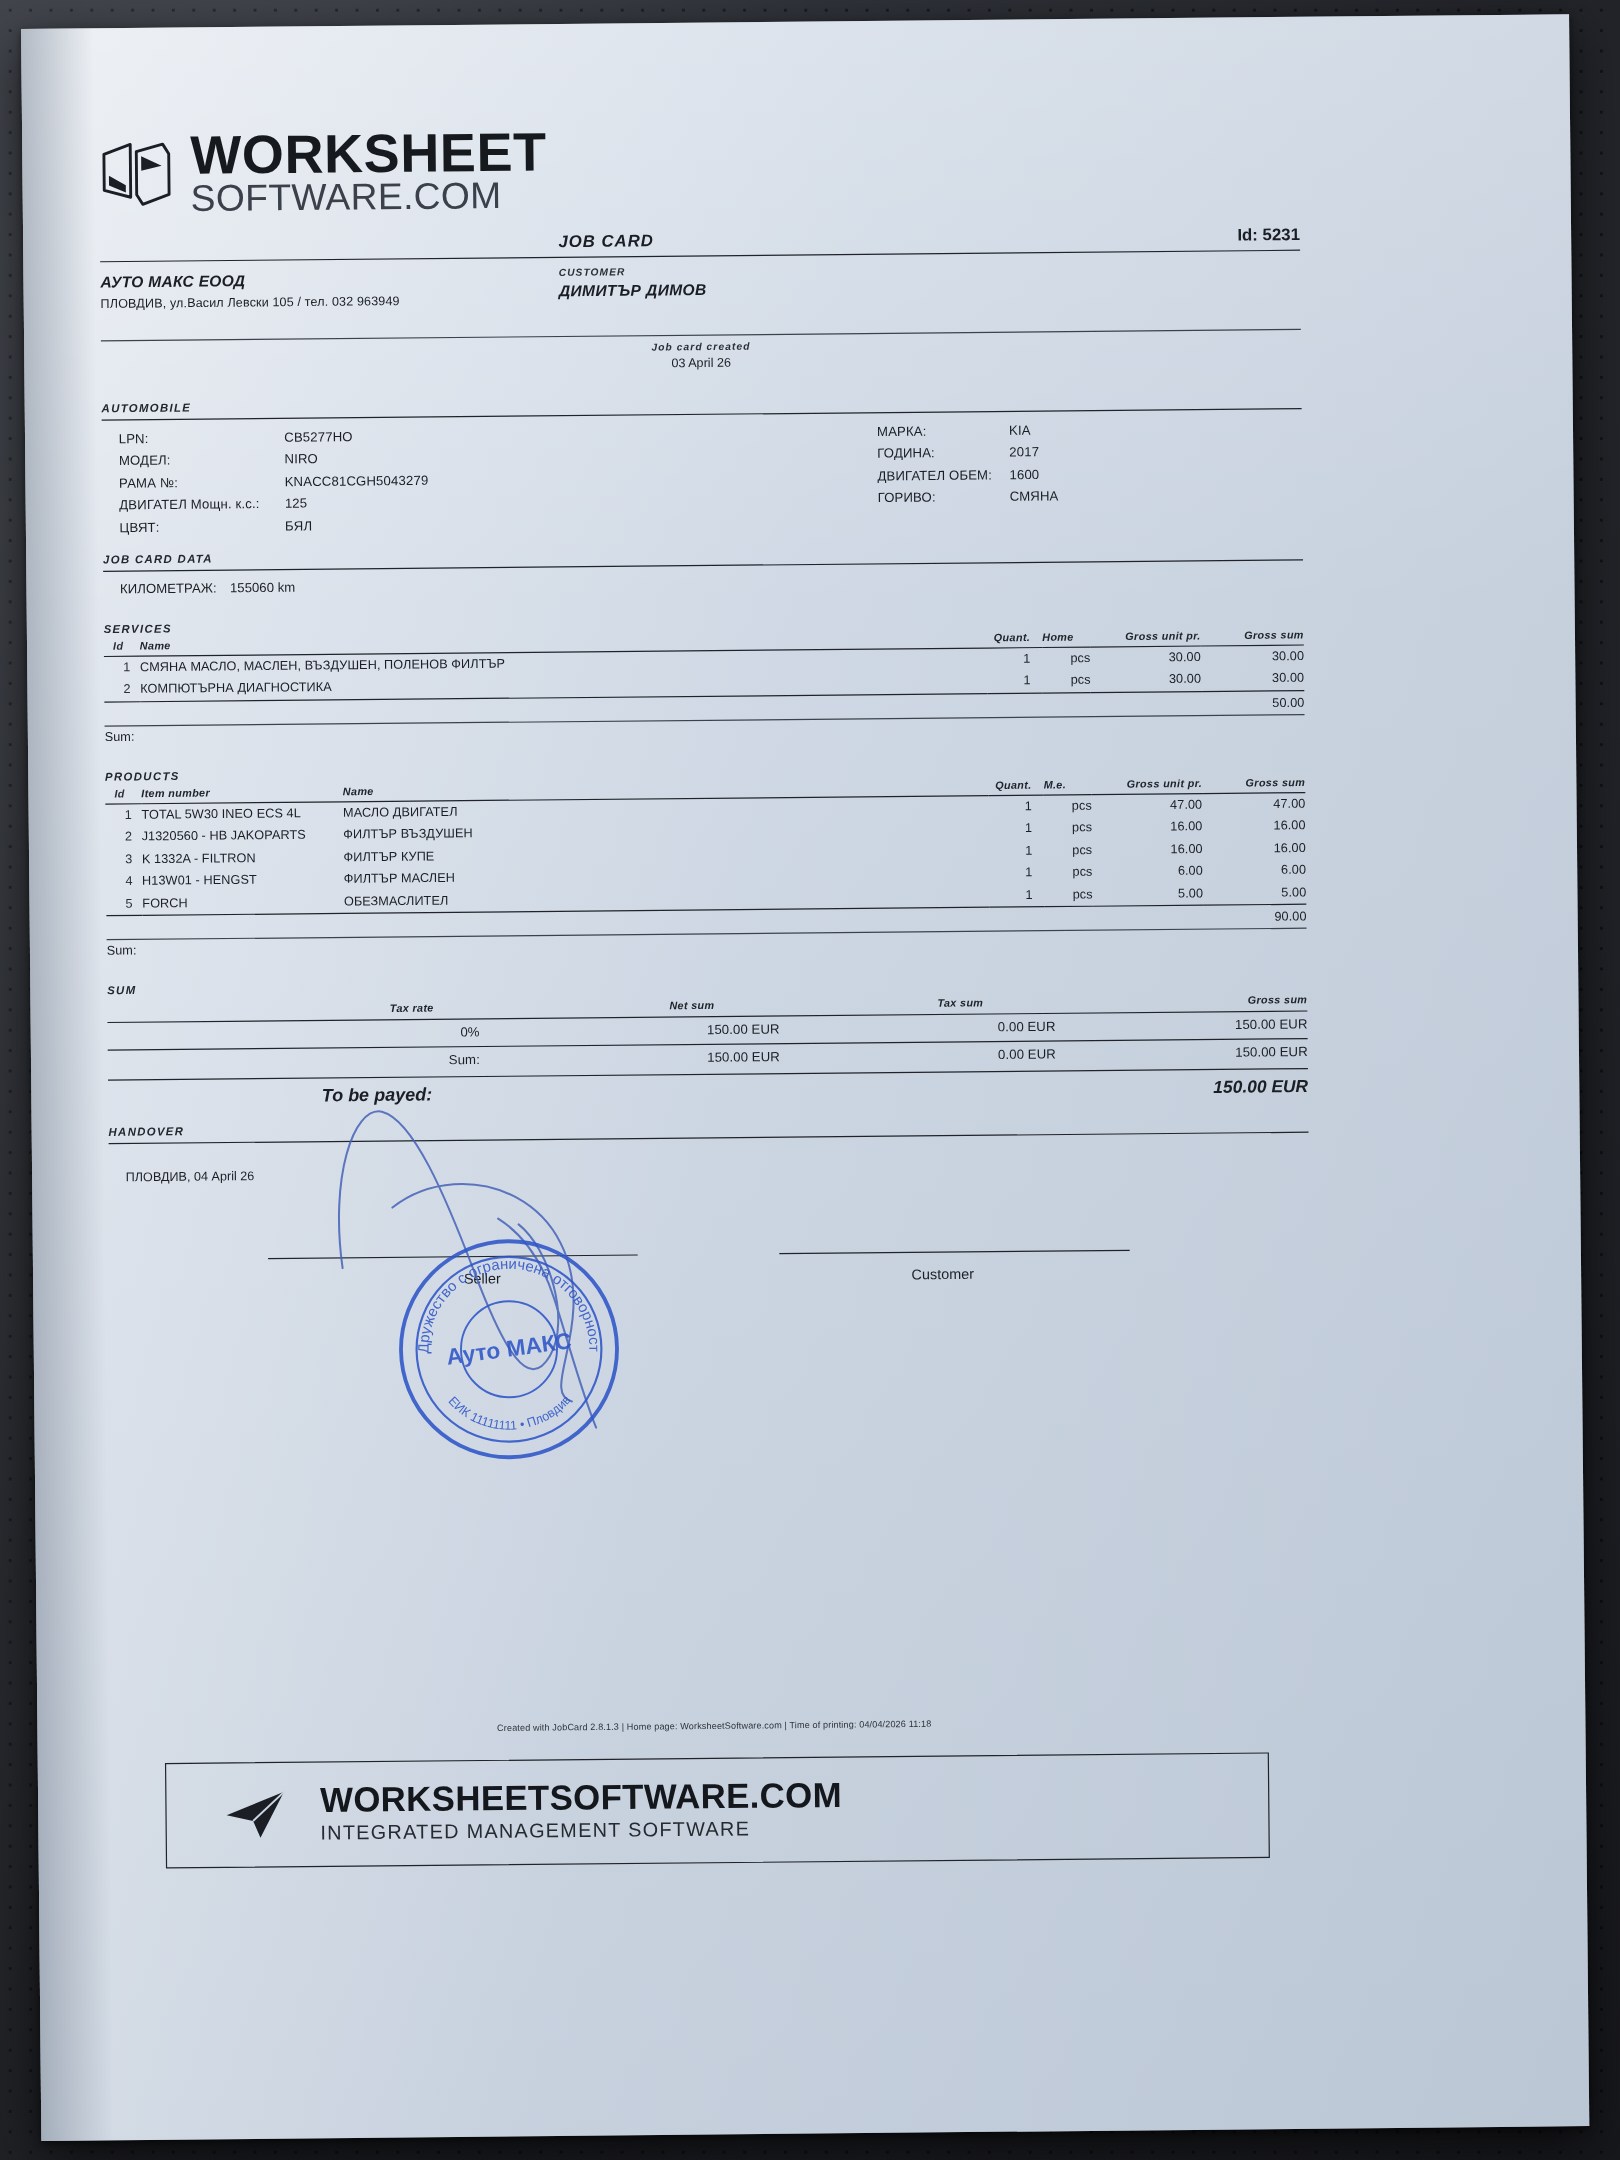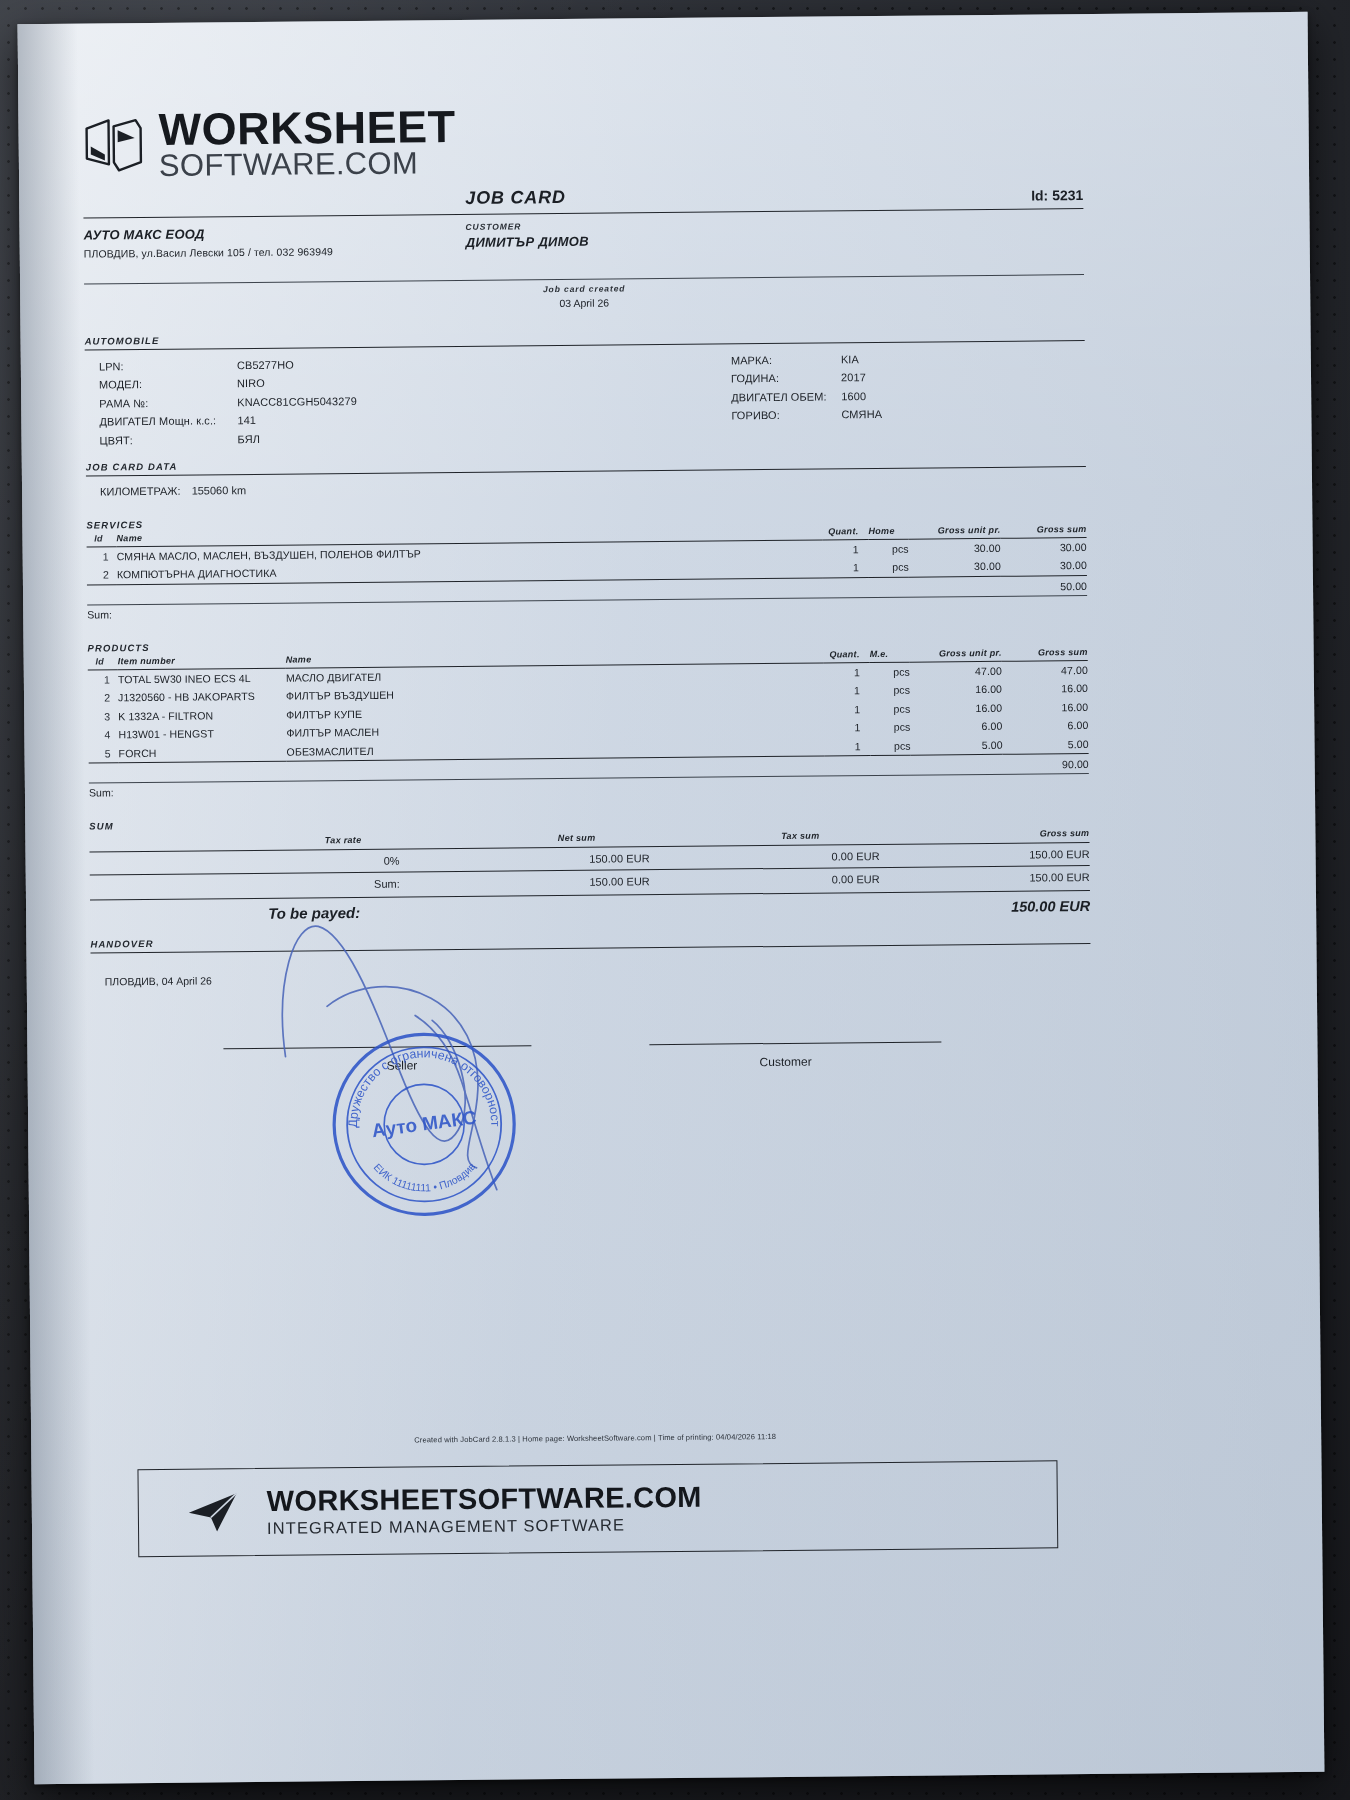--- a/index.html
+++ b/index.html
@@ -86,21 +86,21 @@
 
   
   .title-band {
     position: relative;
     height: 30px;
     margin-top: 6px;
   }
   .job-card-title {
     position: absolute;
     left: 382px; bottom: 5px;
-    font-size: 18px; font-weight: 700; font-style: italic;
+    font-size: 14px; font-weight: 700; font-style: italic;
     letter-spacing: .8px;
   }
   .doc-id {
     position: absolute;
     right: 0; bottom: 5px;
     font-size: 14px; font-weight: 700; 
   }
 
   .rule       { border: 0; border-top: 1.6px solid #20242a; }
   .rule-thin  { border: 0; border-top: 1px solid #3b424b; }
@@ -299,21 +299,21 @@
         <div class="auto-line">
           <span class="auto-key">МОДЕЛ:</span>
           <span class="auto-val">NIRO</span>
         </div>
         <div class="auto-line">
           <span class="auto-key">РАМА №:</span>
           <span class="auto-val">KNACC81CGH5043279</span>
         </div>
         <div class="auto-line">
           <span class="auto-key wide">ДВИГАТЕЛ Мощн. к.с.:</span>
-          <span class="auto-val">141</span>
+          <span class="auto-val">125</span>
         </div>
         <div class="auto-line">
           <span class="auto-key">ЦВЯТ:</span>
           <span class="auto-val">БЯЛ</span>
         </div>
       </div>
       <div class="auto-col right">
         <div class="auto-line">
           <span class="auto-key">МАРКА:</span>
           <span class="auto-val">KIA</span>

